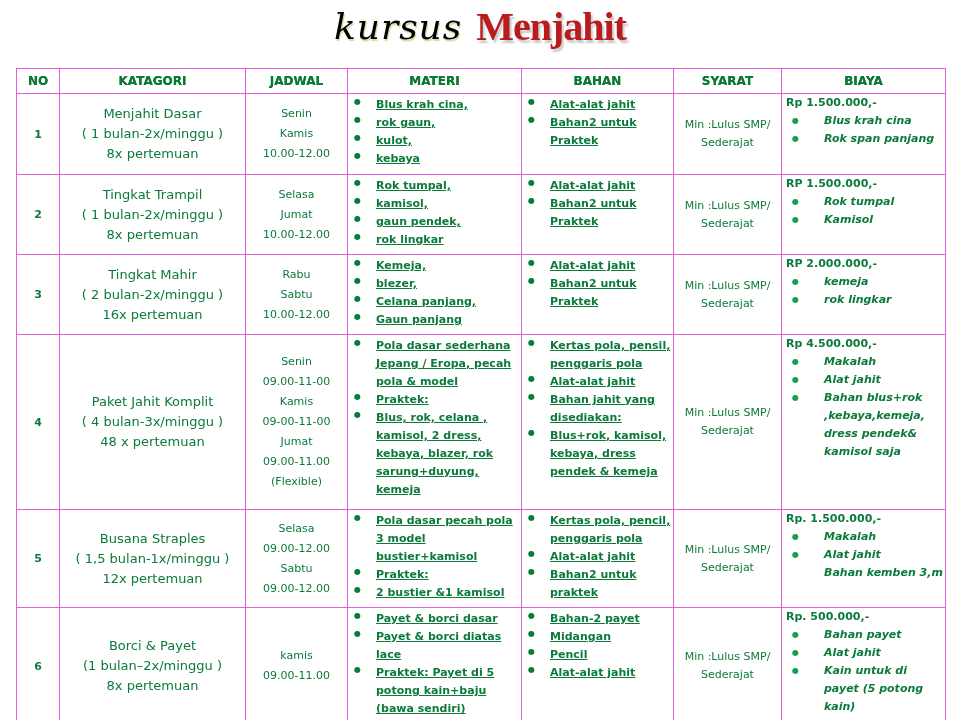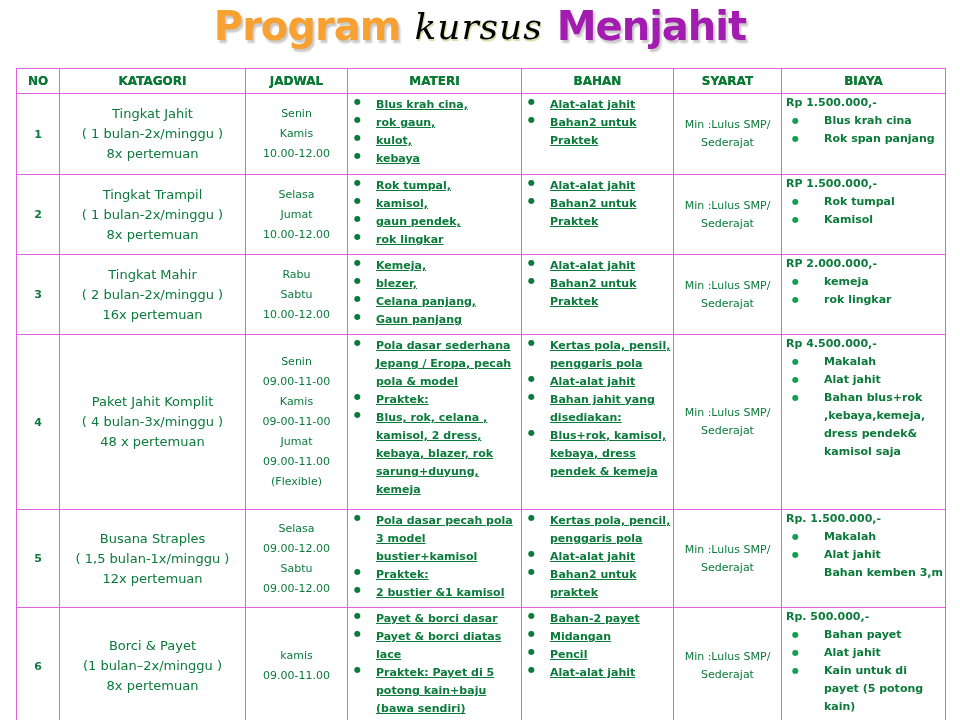--- a/index.html
+++ b/index.html
@@ -8,48 +8,47 @@
     position:absolute; left:0; top:0; width:960px; height:52px;
     display:flex; justify-content:center; align-items:center; gap:14px;
   }
   .t-word {
     font-family:"DejaVu Sans", sans-serif; font-weight:bold; font-size:40px; letter-spacing:-1px;
     color:#f4a23a;
     text-shadow: 2px 3px 2px #c9c9c9;
   }
   .t-word.w1 { color:#f7a133; }
   .t-word.w2 { font-family:"DejaVu Serif", serif; font-style:italic; font-weight:normal; color:#000000; font-size:36px; letter-spacing:1px; text-shadow:1px 2px 1px #d8d8a0; }
-  .t-word.w3 { color:#a21caf; }
+  .t-word.w3 { color:#b91c1c;font-family:Liberation Serif, serif; }
   table.kursus {
     position:absolute; left:16px; top:68px;
     border-collapse:collapse; table-layout:fixed; width:929px;
     font-family:"DejaVu Sans", sans-serif; color:#0b7a3a; font-size:11px;
   }
   table.kursus td, table.kursus th { border:1px solid #e060e0; vertical-align:middle; padding:0; }
   table.kursus th { height:24px; font-weight:bold; font-size:12px; color:#0a7a33; text-shadow:0 0 0.5px #0a7a33; }
   .c-no { text-align:center; font-size:11px; font-weight:bold; }
   .c-kat { text-align:center; font-size:13px; line-height:20px; }
   .c-jad { text-align:center; font-size:11px; line-height:20px; }
   .c-mat, .c-bah { vertical-align:top !important; font-size:11px; font-weight:bold; line-height:18px; }
   .c-sya { text-align:center; font-size:11px; font-weight:normal; line-height:18px; }
   .c-bia { vertical-align:top !important; font-size:11px; font-weight:bold; line-height:18px; padding-left:4px !important; }
   ul.bl { list-style:none; margin:0; padding:2px 2px 0 6px; }
   ul.bl li { position:relative; padding-left:22px;text-decoration:underline; }
   ul.bl li::before { content:"\25CF"; position:absolute; left:0; top:-3px; font-size:8px; color:#0b7a3a; }
   ul.bb { list-style:none; margin:0; padding:0 0 0 6px; }
-  ul.bb li { position:relative; padding-left:32px; }
+  ul.bb li { position:relative; padding-left:32px;font-style:italic; }
   ul.bb li::before { content:"\25CF"; position:absolute; left:0; top:0; font-size:8px; color:#14a050; }
   ul.bb li.noball::before { content:""; }
   .line { display:block; }
 </style>
 </head>
 <body>
 
 <div class="title">
-  <span class="t-word w1">Program</span>
   <span class="t-word w2">kursus</span>
   <span class="t-word w3">Menjahit</span>
 </div>
 
 <table class="kursus">
   <colgroup>
     <col style="width:43px">
       <col style="width:186px">
       <col style="width:102px">
       <col style="width:174px">
@@ -66,21 +65,21 @@
       <th>BAHAN</th>
       <th>SYARAT</th>
       <th>BIAYA</th>
     </tr>
   </thead>
   <tbody>
 
     <tr style="height:81px">
       <td class="c-no">1</td>
       <td class="c-kat">
-        <span class="line">Tingkat Jahit</span>
+        <span class="line">Menjahit Dasar</span>
         <span class="line">( 1 bulan-2x/minggu )</span>
         <span class="line">8x pertemuan</span>
       </td>
       <td class="c-jad">
         <span class="line">Senin</span>
         <span class="line">Kamis</span>
         <span class="line">10.00-12.00</span>
       </td>
       <td class="c-mat">
         <ul class="bl">

